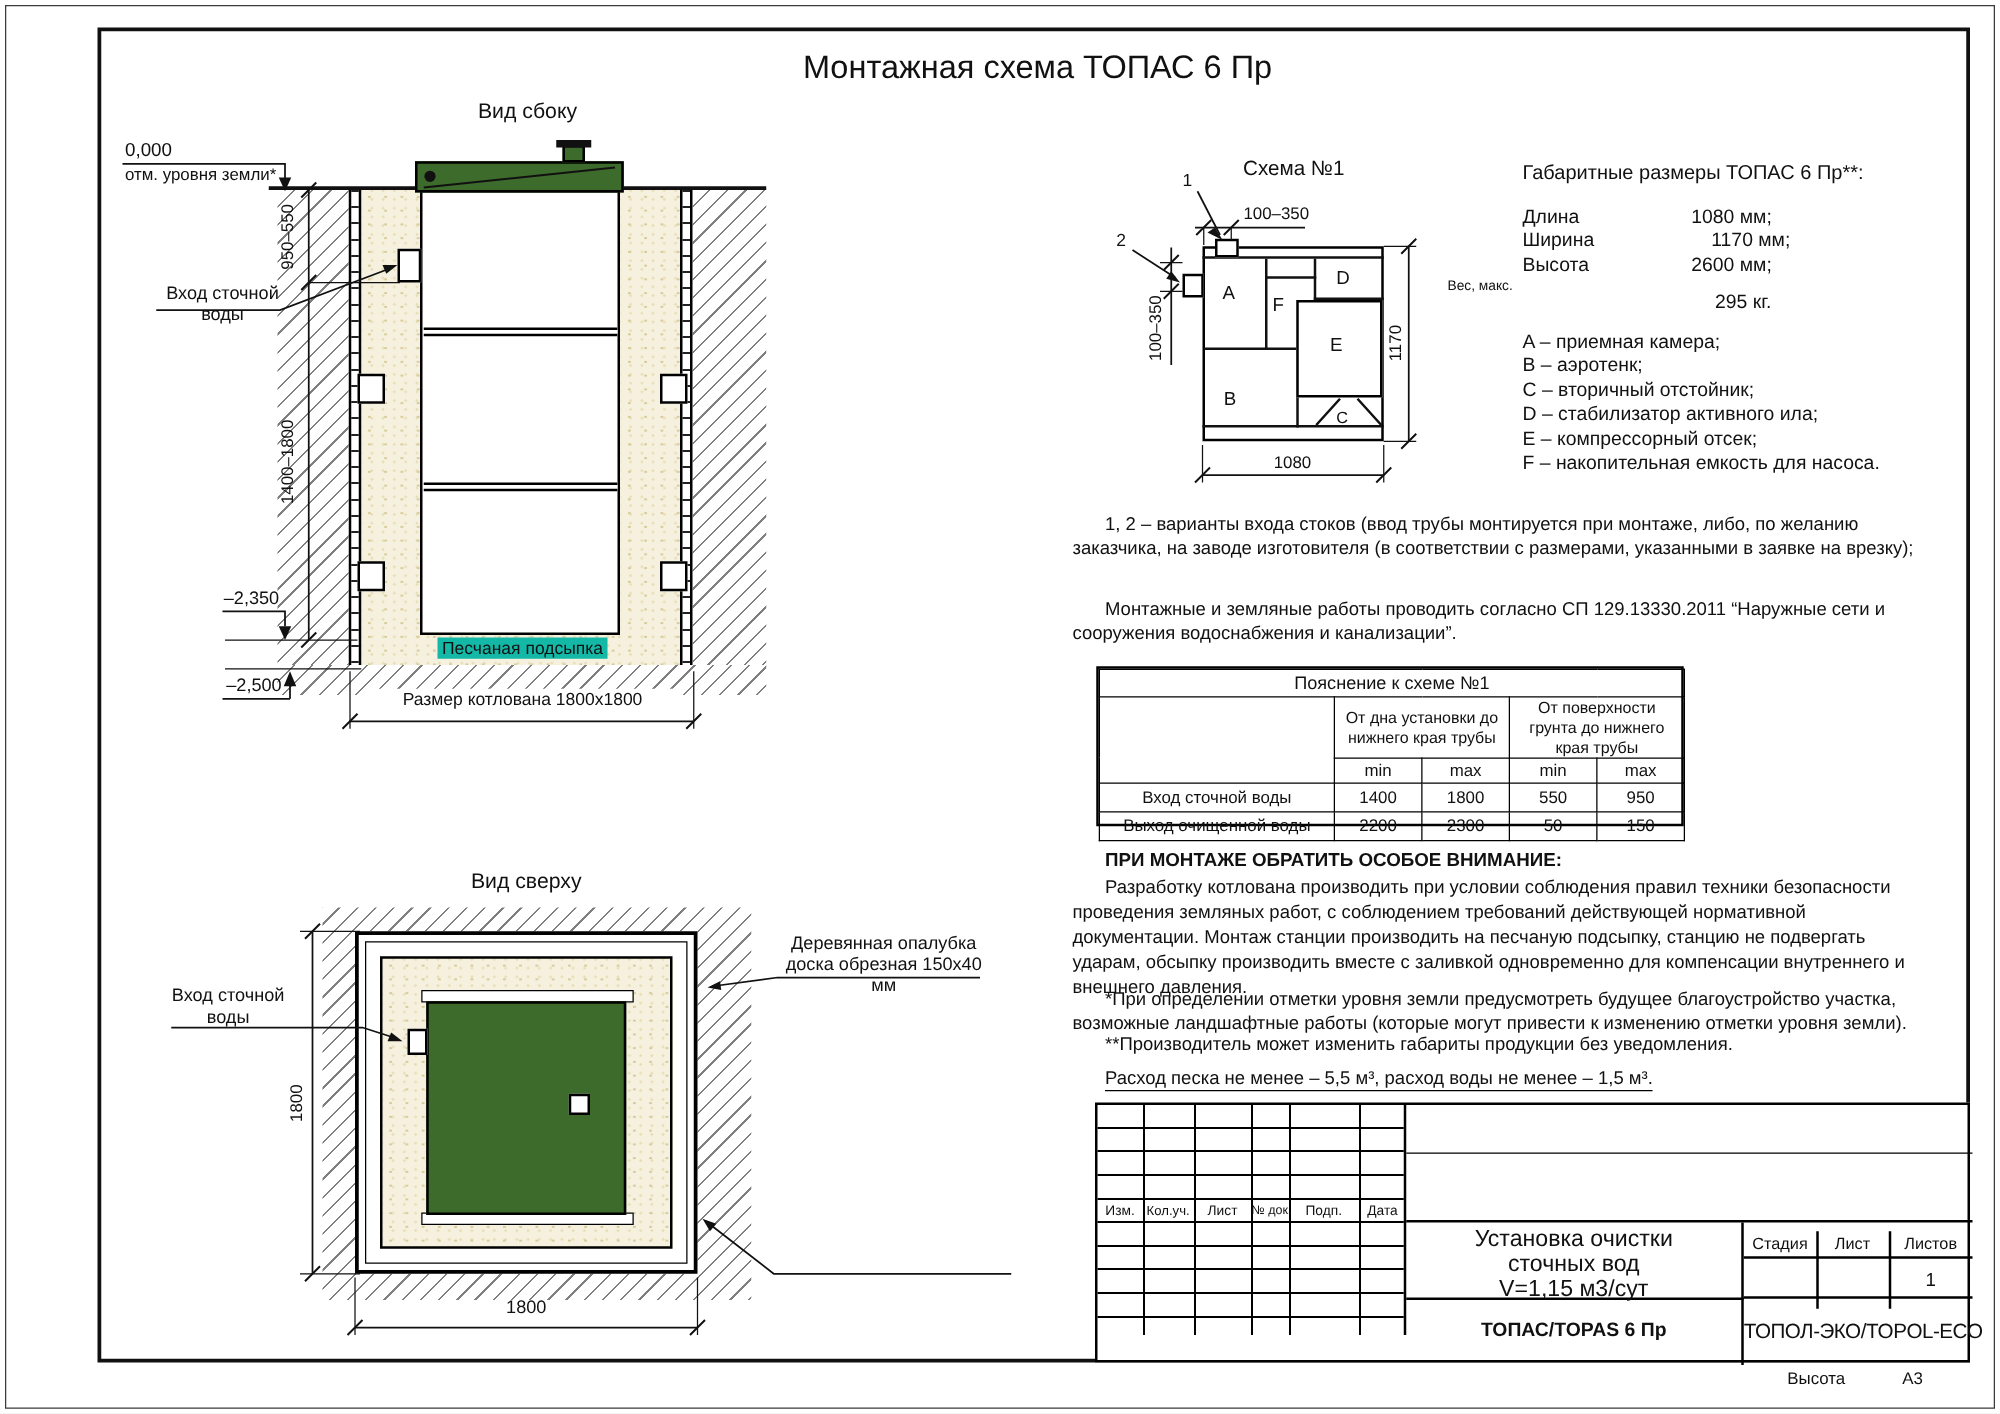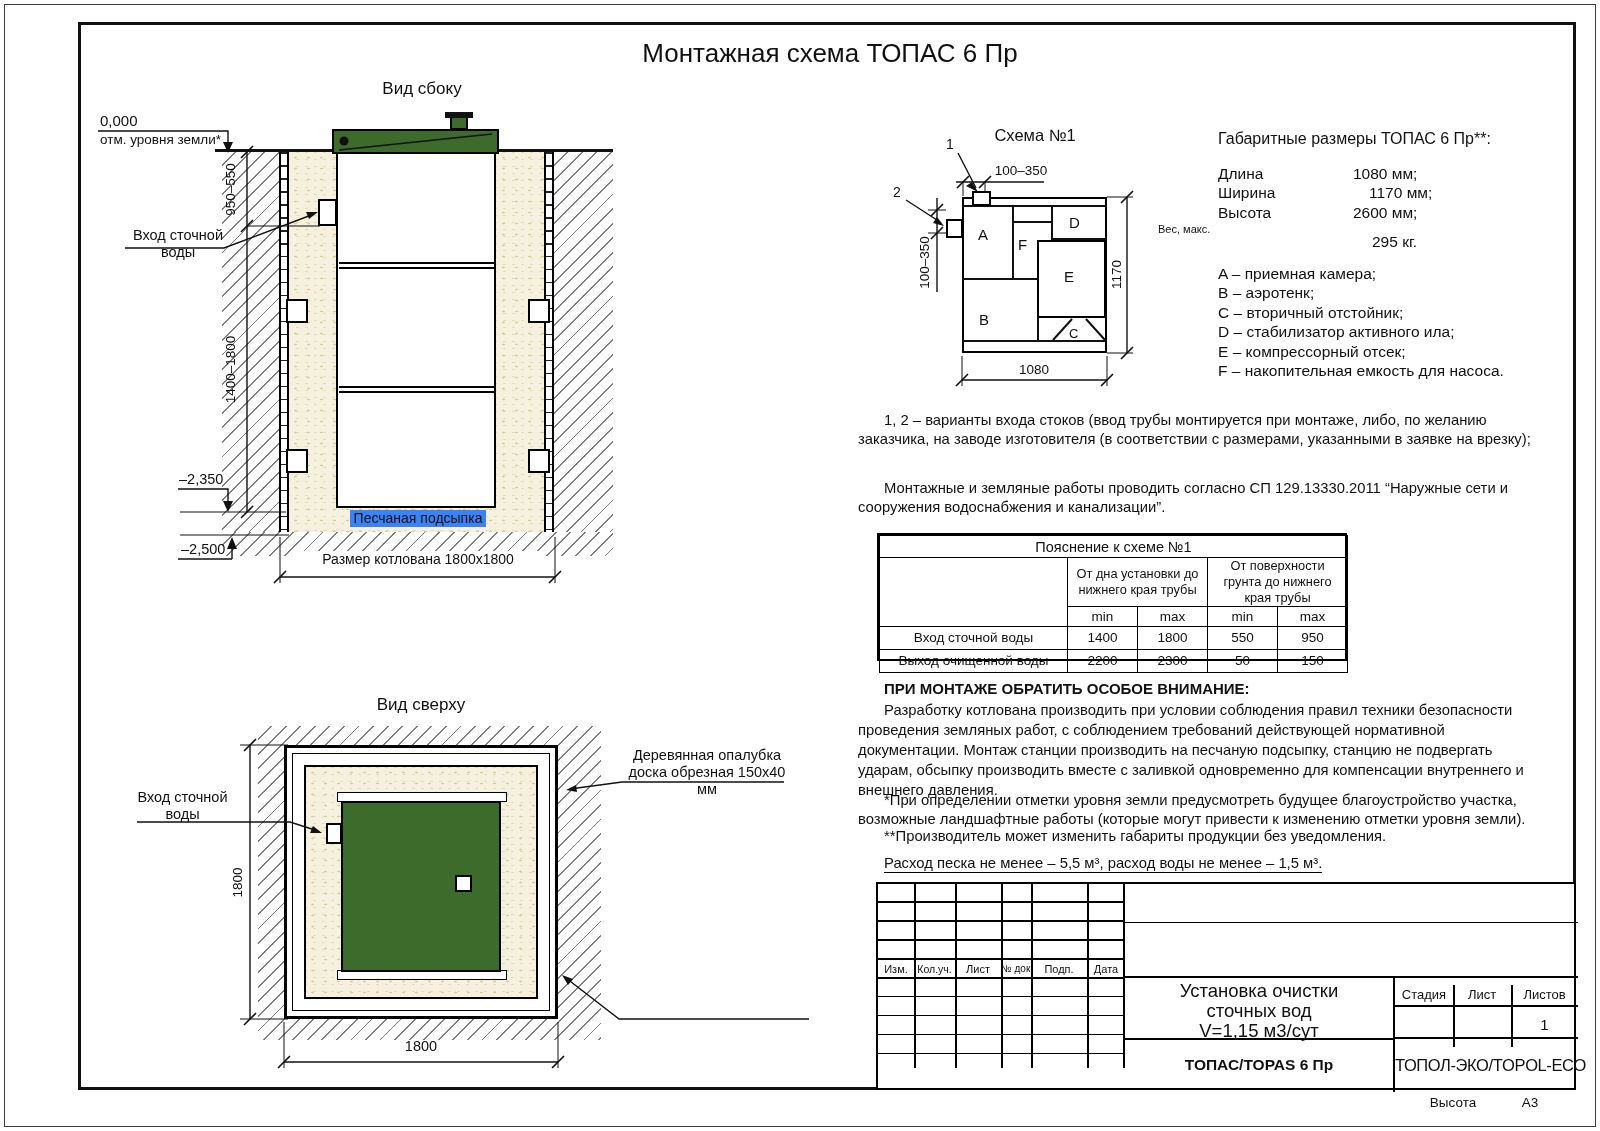--- a/index.html
+++ b/index.html
@@ -70,21 +70,21 @@
   <div class="abs blk" style="left:445px;top:112px;width:28px;height:6px;z-index:3;"></div>
 
   <div class="txt" style="left:100px;top:112px;font-size:15px;">0,000</div>
   <div class="txt" style="left:100px;top:132px;font-size:13.5px;">отм. уровня земли*</div>
   <div class="dim ctr rot" style="left:190px;top:182px;width:80px;">950–550</div>
   <div class="dim ctr rot" style="left:190px;top:362px;width:80px;">1400–1800</div>
   <div class="lbl ctr pre" style="left:108px;top:227px;width:140px;">Вход сточной
 воды</div>
   <div class="txt" style="left:179px;top:471px;font-size:14.5px;">–2,350</div>
   <div class="txt" style="left:181px;top:541px;font-size:14.5px;">–2,500</div>
-  <div class="lbl ctr" style="left:350px;top:510px;width:136px;background:#3b82f6;font-size:14px;">Песчаная подсыпка</div>
+  <div class="lbl ctr" style="left:350px;top:510px;width:136px;background:#14b8a6;font-size:14px;">Песчаная подсыпка</div>
   <div class="lbl ctr" style="left:297px;top:551px;width:242px;background:#fff;font-size:14px;">Размер котлована 1800х1800</div>
 
   <div class="txt ctr" style="left:959px;top:126px;width:152px;font-size:16.5px;">Схема №1</div>
   <div class="abs box" style="left:962px;top:197px;width:145px;height:156px;border-width:2.5px;"></div>
   <div class="abs blk" style="left:962px;top:205px;width:145px;height:2px;"></div>
   <div class="abs blk" style="left:962px;top:340px;width:145px;height:2px;"></div>
   <div class="abs blk" style="left:1012px;top:207px;width:2.2px;height:73px;"></div>
   <div class="abs blk" style="left:1012px;top:221px;width:41px;height:2.2px;"></div>
   <div class="abs blk" style="left:1051px;top:207px;width:2.2px;height:34px;"></div>
   <div class="abs blk" style="left:1051px;top:238px;width:56px;height:2.2px;"></div>

